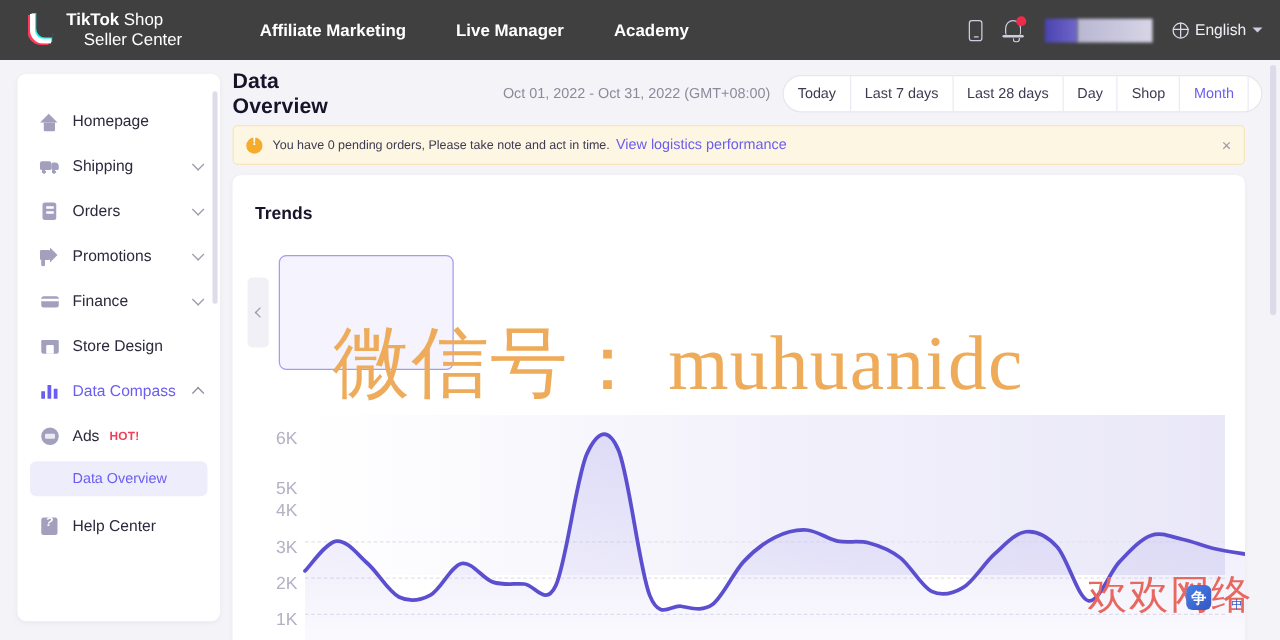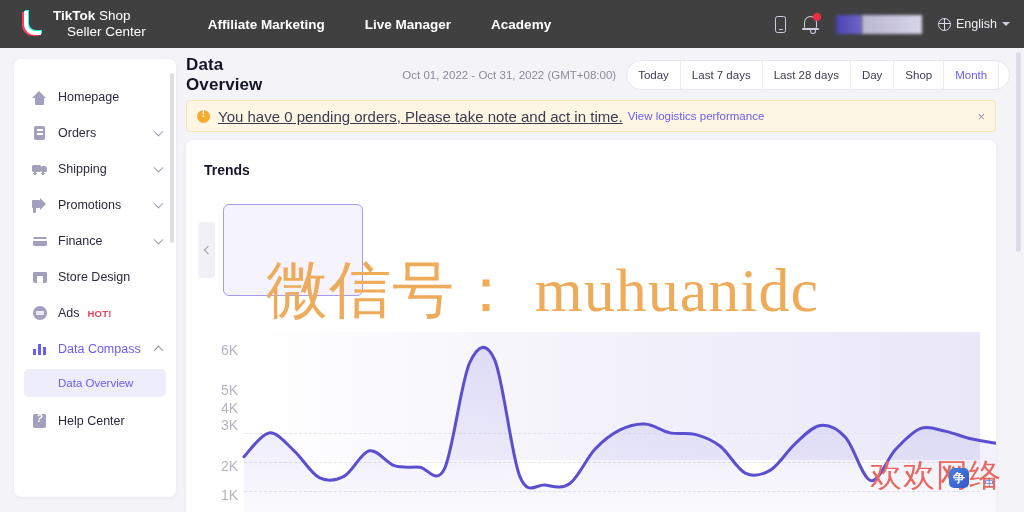--- a/index.html
+++ b/index.html
@@ -138,21 +138,21 @@
   .seg div.on { color: #6a5df0; }
 
   
   .alert { position: absolute; left: 186px; top: 100px; width: 810px; height: 32px;
     background: #fdf6e3; border: 1px solid #f6e6bd; border-radius: 4px;
     display: flex; align-items: center; padding: 0 10px; z-index: 15; }
   .warn-ico { width: 13px; height: 13px; border-radius: 50%; background: #f5ab2e;
     position: relative; flex: none; }
   .warn-ico:after { content:"!"; position:absolute; left:0; top:-1.5px; width:13px;
     text-align:center; color:#fff; font-size:10px; font-weight:700; }
-  .alert-txt { margin-left: 8px; font-size: 15px; color: #3d3b52; text-decoration: underline; }
+  .alert-txt { margin-left: 8px; font-size: 10px; color: #3d3b52; }
   .alert-link { font-size: 11.5px; color: #6a5df0; margin-left: 5px; cursor: pointer; }
   .alert-x { margin-left: auto; font-size: 13px; color: #9b99ab; cursor: pointer; line-height:1;}
 
   
   .card { position: absolute; left: 186px; top: 140px; width: 810px; height: 380px;
     background: #fff; border-radius: 7px; box-shadow: 0 1px 4px rgba(22,16,60,.05);
     overflow: hidden; z-index: 10; }
   .card-title { position: absolute; left: 18px; top: 22px; font-size: 14px;
     font-weight: 700; color: #16142b; }
 
@@ -233,65 +233,65 @@
 <div class="sidebar">
   <div class="sb-inner">
     <div class="sb-item">
       <div class="sb-ico">
           <i class="ico-home"></i>
         </div>
       <span class="lbl">Homepage</span>
     </div>
     <div class="sb-item">
       <div class="sb-ico">
+          <i class="ico-truck"></i>
+        </div>
+      <span class="lbl">Shipping</span>
+      <span class="sb-chev"></span>
+    </div>
+    <div class="sb-item">
+      <div class="sb-ico">
           <i class="ico-doc"></i>
         </div>
       <span class="lbl">Orders</span>
       <span class="sb-chev"></span>
     </div>
     <div class="sb-item">
       <div class="sb-ico">
-          <i class="ico-truck"></i>
-        </div>
-      <span class="lbl">Shipping</span>
-      <span class="sb-chev"></span>
-    </div>
-    <div class="sb-item">
-      <div class="sb-ico">
           <i class="ico-mega"></i>
         </div>
       <span class="lbl">Promotions</span>
       <span class="sb-chev"></span>
     </div>
     <div class="sb-item">
       <div class="sb-ico">
           <i class="ico-card"></i>
         </div>
       <span class="lbl">Finance</span>
       <span class="sb-chev"></span>
     </div>
     <div class="sb-item">
       <div class="sb-ico">
           <i class="ico-store"></i>
         </div>
       <span class="lbl">Store Design</span>
     </div>
+    <div class="sb-item active">
+      <div class="sb-ico">
+          <i class="ico-bars"></i>
+        </div>
+      <span class="lbl">Data Compass</span>
+      <span class="sb-chev up"></span>
+    </div>
     <div class="sb-item">
       <div class="sb-ico">
           <i class="ico-ads"></i>
         </div>
       <span class="lbl">Ads</span>
       <span class="hot">HOT!</span>
-    </div>
-    <div class="sb-item active">
-      <div class="sb-ico">
-          <i class="ico-bars"></i>
-        </div>
-      <span class="lbl">Data Compass</span>
-      <span class="sb-chev up"></span>
     </div>
     <div class="sb-sub">
       <span class="lbl">Data Overview</span>
     </div>
     <div class="sb-item" style="margin-top:6px">
       <div class="sb-ico">
           <i class="ico-help"></i>
         </div>
       <span class="lbl">Help Center</span>
     </div>
@@ -325,21 +325,21 @@
 
   <div class="carousel-arrow">
     <span></span>
   </div>
   <div class="metric-card"></div>
 
   <div class="plot">
     <div class="ylab" style="top:10px">6K</div>
     <div class="ylab" style="top:50px">5K</div>
     <div class="ylab" style="top:68px">4K</div>
-    <div class="ylab" style="top:85px">3K</div>
+    <div class="ylab" style="top:97px">3K</div>
     <div class="ylab" style="top:126px">2K</div>
     <div class="ylab" style="top:155px">1K</div>
 
     <div class="plot-band"></div>
     <div class="gridline" style="top:101px"></div>
     <div class="gridline" style="top:130px"></div>
     <div class="gridline" style="top:159px"></div>
 
     <svg class="chart-svg" viewBox="0 0 810 188" preserveAspectRatio="none">
       <path id="chart-area" fill="url(#gradFill)" stroke="none" d="M 58.0 124.7 C 62.2 120.8, 74.7 101.9, 83.1 100.9 C 91.4 99.9, 99.8 111.3, 108.1 118.8 C 116.5 126.2, 124.8 141.4, 133.2 145.6 C 141.6 149.8, 149.9 148.6, 158.3 144.1 C 166.6 139.6, 175.0 120.5, 183.3 118.8 C 191.7 117.0, 200.0 130.9, 208.4 133.7 C 216.8 136.4, 225.1 134.7, 233.5 135.2 C 241.8 135.7, 250.2 154.0, 258.5 136.7 C 266.9 119.3, 275.2 49.0, 283.6 30.9 C 292.0 12.7, 300.3 9.0, 308.7 27.9 C 317.0 46.8, 325.4 123.2, 333.7 144.1 C 342.1 165.0, 350.4 151.8, 358.8 153.0 C 367.2 154.3, 375.5 157.5, 383.9 151.6 C 392.2 145.6, 400.6 126.2, 408.9 117.3 C 417.3 108.3, 425.6 102.1, 434.0 97.9 C 442.4 93.7, 450.7 91.5, 459.1 92.0 C 467.4 92.4, 475.8 99.2, 484.1 100.9 C 492.5 102.6, 500.8 100.1, 509.2 102.4 C 517.6 104.6, 525.9 107.8, 534.3 114.3 C 542.6 120.8, 551.0 137.1, 559.3 141.1 C 567.7 145.1, 576.0 143.1, 584.4 138.1 C 592.8 133.2, 601.1 118.8, 609.5 111.3 C 617.8 103.9, 626.2 94.4, 634.5 93.4 C 642.9 92.4, 651.2 96.2, 659.6 105.4 C 668.0 114.5, 676.3 146.6, 684.7 148.6 C 693.0 150.6, 701.4 126.0, 709.7 117.3 C 718.1 108.6, 726.4 99.4, 734.8 96.4 C 743.2 93.4, 751.5 97.7, 759.9 99.4 C 768.2 101.1, 776.6 104.9, 784.9 106.8 C 793.3 108.8, 805.8 110.6, 810.0 111.3 L 810 188 L 58 188 Z"></path>

